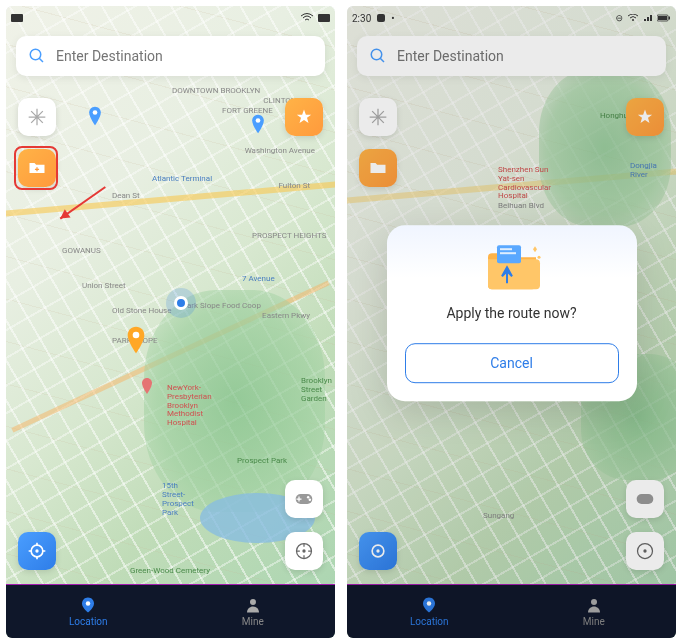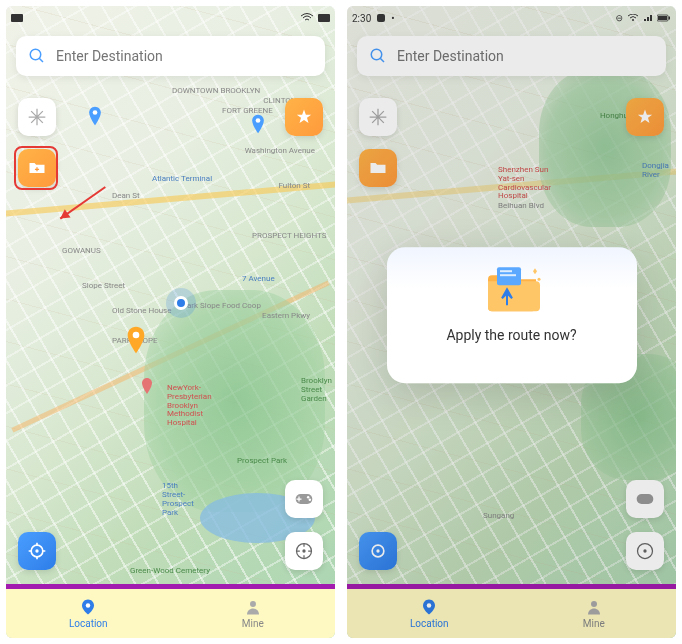--- a/index.html
+++ b/index.html
@@ -34,21 +34,21 @@
   .pin svg { width: 100%; height: 100%; }
   .blue-dot { position: absolute; width: 14px; height: 14px; background: #2e7de8; border: 3px solid #fff; border-radius: 50%; box-shadow: 0 0 0 8px rgba(46,125,232,0.2); z-index: 8; }
 
   .label { position: absolute; font-size: 8px; color: #888; z-index: 5; white-space: nowrap; padding-left: 46px; }
   .label.red { color: #d05050; }
   .label.blue { color: #4a7fc0; }
   .label.green { color: #4a8a4a; }
 
   .arrow { position: absolute; left: 45px; top: 185px; z-index: 11; transform: rotate(-35deg); }
 
-  .bottom-nav { position: absolute; bottom: 0; left: 0; right: 0; height: 54px; background: #fef9c3; display: flex; border-top: 5px solid #a21caf; z-index: 20; }
+  .bottom-nav { position: absolute; bottom: 0; left: 0; right: 0; height: 54px; background: #0f172a; display: flex; border-top: 1px solid #a21caf; z-index: 20; }
   .nav-item { flex: 1; display: flex; flex-direction: column; align-items: center; justify-content: center; gap: 2px; font-size: 10px; color: #888; }
   .nav-item.active { color: #2e7de8; }
   .dialog { position: absolute; left: 50%; top: 50%; transform: translate(-50%, -55%); width: 250px; background: linear-gradient(180deg, #f0f5ff 0%, #fff 30%); border-radius: 18px; padding: 20px 18px 18px; z-index: 30; box-shadow: 0 10px 40px rgba(0,0,0,0.15); }
   .dialog-icon { display: flex; justify-content: center; margin-top: -10px; margin-bottom: 10px; }
   .dialog-title { text-align: center; font-size: 14px; color: #333; margin-bottom: 22px; }
   .dialog-btn { width: 100%; height: 40px; border-radius: 10px; font-size: 14px; display: flex; align-items: center; justify-content: center; margin-bottom: 12px; cursor: pointer; }
   .dialog-btn.primary { background: linear-gradient(90deg, #5aa8ff, #2e7de8); color: #fff; border: none; }
   .dialog-btn.secondary { background: #fff; color: #2e7de8; border: 1.5px solid #2e7de8; margin-bottom: 0; }
 
   .dimmed { filter: brightness(0.92); }
@@ -142,21 +142,21 @@
   <div class="label" style="left:200px; top:225px;">PROSPECT HEIGHTS</div>
   <div class="label blue" style="left:190px; top:268px;">7 Avenue</div>
   <div class="label" style="left:130px; top:295px;">Park Slope Food Coop</div>
   <div class="label" style="left:60px; top:300px;">Old Stone House</div>
   <div class="label red" style="left:115px; top:378px; width:80px; white-space:normal; line-height:1.1;">NewYork-Presbyterian Brooklyn Methodist Hospital</div>
   <div class="label green" style="right:30px; top:370px; width:50px; white-space:normal;">Brooklyn Street Garden</div>
   <div class="label green" style="left:185px; top:450px;">Prospect Park</div>
   <div class="label blue" style="left:110px; top:475px; width:60px; white-space:normal;">15th Street-Prospect Park</div>
   <div class="label green" style="left:30px; top:560px;margin-left:48px;">Green-Wood Cemetery</div>
   <div class="label" style="right:20px; top:140px;">Washington Avenue</div>
-  <div class="label" style="left:30px; top:275px;">Slope Street</div>
+  <div class="label" style="left:30px; top:275px;">Union Street</div>
   <div class="label" style="left:60px; top:185px;">Dean St</div>
   <div class="label" style="right:25px; top:175px;">Fulton St</div>
   <div class="label" style="right:25px; top:305px;margin-left:44px;">Eastern Pkwy</div>
 
   <div class="float-btn" style="right:12px; bottom:120px;">
     <svg width="20" height="14" viewBox="0 0 24 16">
         <rect x="2" y="2" width="20" height="12" rx="6" fill="#999"></rect>
         <circle cx="17" cy="6" r="1.5" fill="#fff"></circle>
         <circle cx="19" cy="9" r="1.5" fill="#fff"></circle>
         <path d="M6 5v6M3 8h6" stroke="#fff" stroke-width="1.5"></path>
@@ -245,21 +245,21 @@
   </div>
   <div class="float-btn orange dimmed" style="left:12px; top:143px;">
     <svg width="20" height="20" viewBox="0 0 24 24">
         <path d="M3 6h6l2 2h10v10H3z" fill="#fff"></path>
       </svg>
   </div>
 
   <div class="label red dimmed" style="left:105px; top:160px; width:100px; white-space:normal; line-height:1.1;">Shenzhen Sun Yat-sen Cardiovascular Hospital</div>
   <div class="label green dimmed" style="right:30px; top:105px;">Honghu Park</div>
   <div class="label dimmed" style="left:90px; top:505px;">Sungang</div>
-  <div class="label blue dimmed" style="right:30px; top:155px; width:50px; white-space:normal;">Dongjia River</div>
+  <div class="label blue dimmed" style="right:42px; top:155px; width:50px; white-space:normal;">Dongjia River</div>
   <div class="label dimmed" style="left:105px; top:195px;">Beihuan Blvd</div>
 
   <div class="float-btn dimmed" style="right:12px; bottom:120px;">
     <svg width="20" height="14" viewBox="0 0 24 16">
         <rect x="2" y="2" width="20" height="12" rx="6" fill="#999"></rect>
       </svg>
   </div>
   <div class="float-btn blue dimmed" style="left:12px; bottom:68px;">
     <svg width="20" height="20" viewBox="0 0 24 24">
         <circle cx="12" cy="12" r="7" stroke="#fff" stroke-width="2" fill="none"></circle>
@@ -297,14 +297,15 @@
         <path d="M15 24h44a4 4 0 0 1 4 4v22a4 4 0 0 1-4 4H15a4 4 0 0 1-4-4V24z" fill="#ffc668"></path>
         <rect x="20" y="10" width="24" height="18" rx="2" fill="#5aa8ff"></rect>
         <rect x="23" y="13" width="12" height="2" fill="#fff" opacity="0.8"></rect>
         <rect x="23" y="17" width="16" height="2" fill="#fff" opacity="0.8"></rect>
         <path d="M30 48 L30 36 L25 41 L30 32 L35 41 L30 36" fill="#2e7de8" stroke="#2e7de8" stroke-width="2"></path>
         <path d="M56 14 l2 -3 l2 3 l-2 3z" fill="#ffc668"></path>
         <circle cx="62" cy="22" r="1.5" fill="#ffc668"></circle>
       </svg>
     </div>
     <div class="dialog-title">Apply the route now?</div>
+    <div class="dialog-btn secondary">Cancel</div>
   </div>
 </div>
 
 </body></html>

